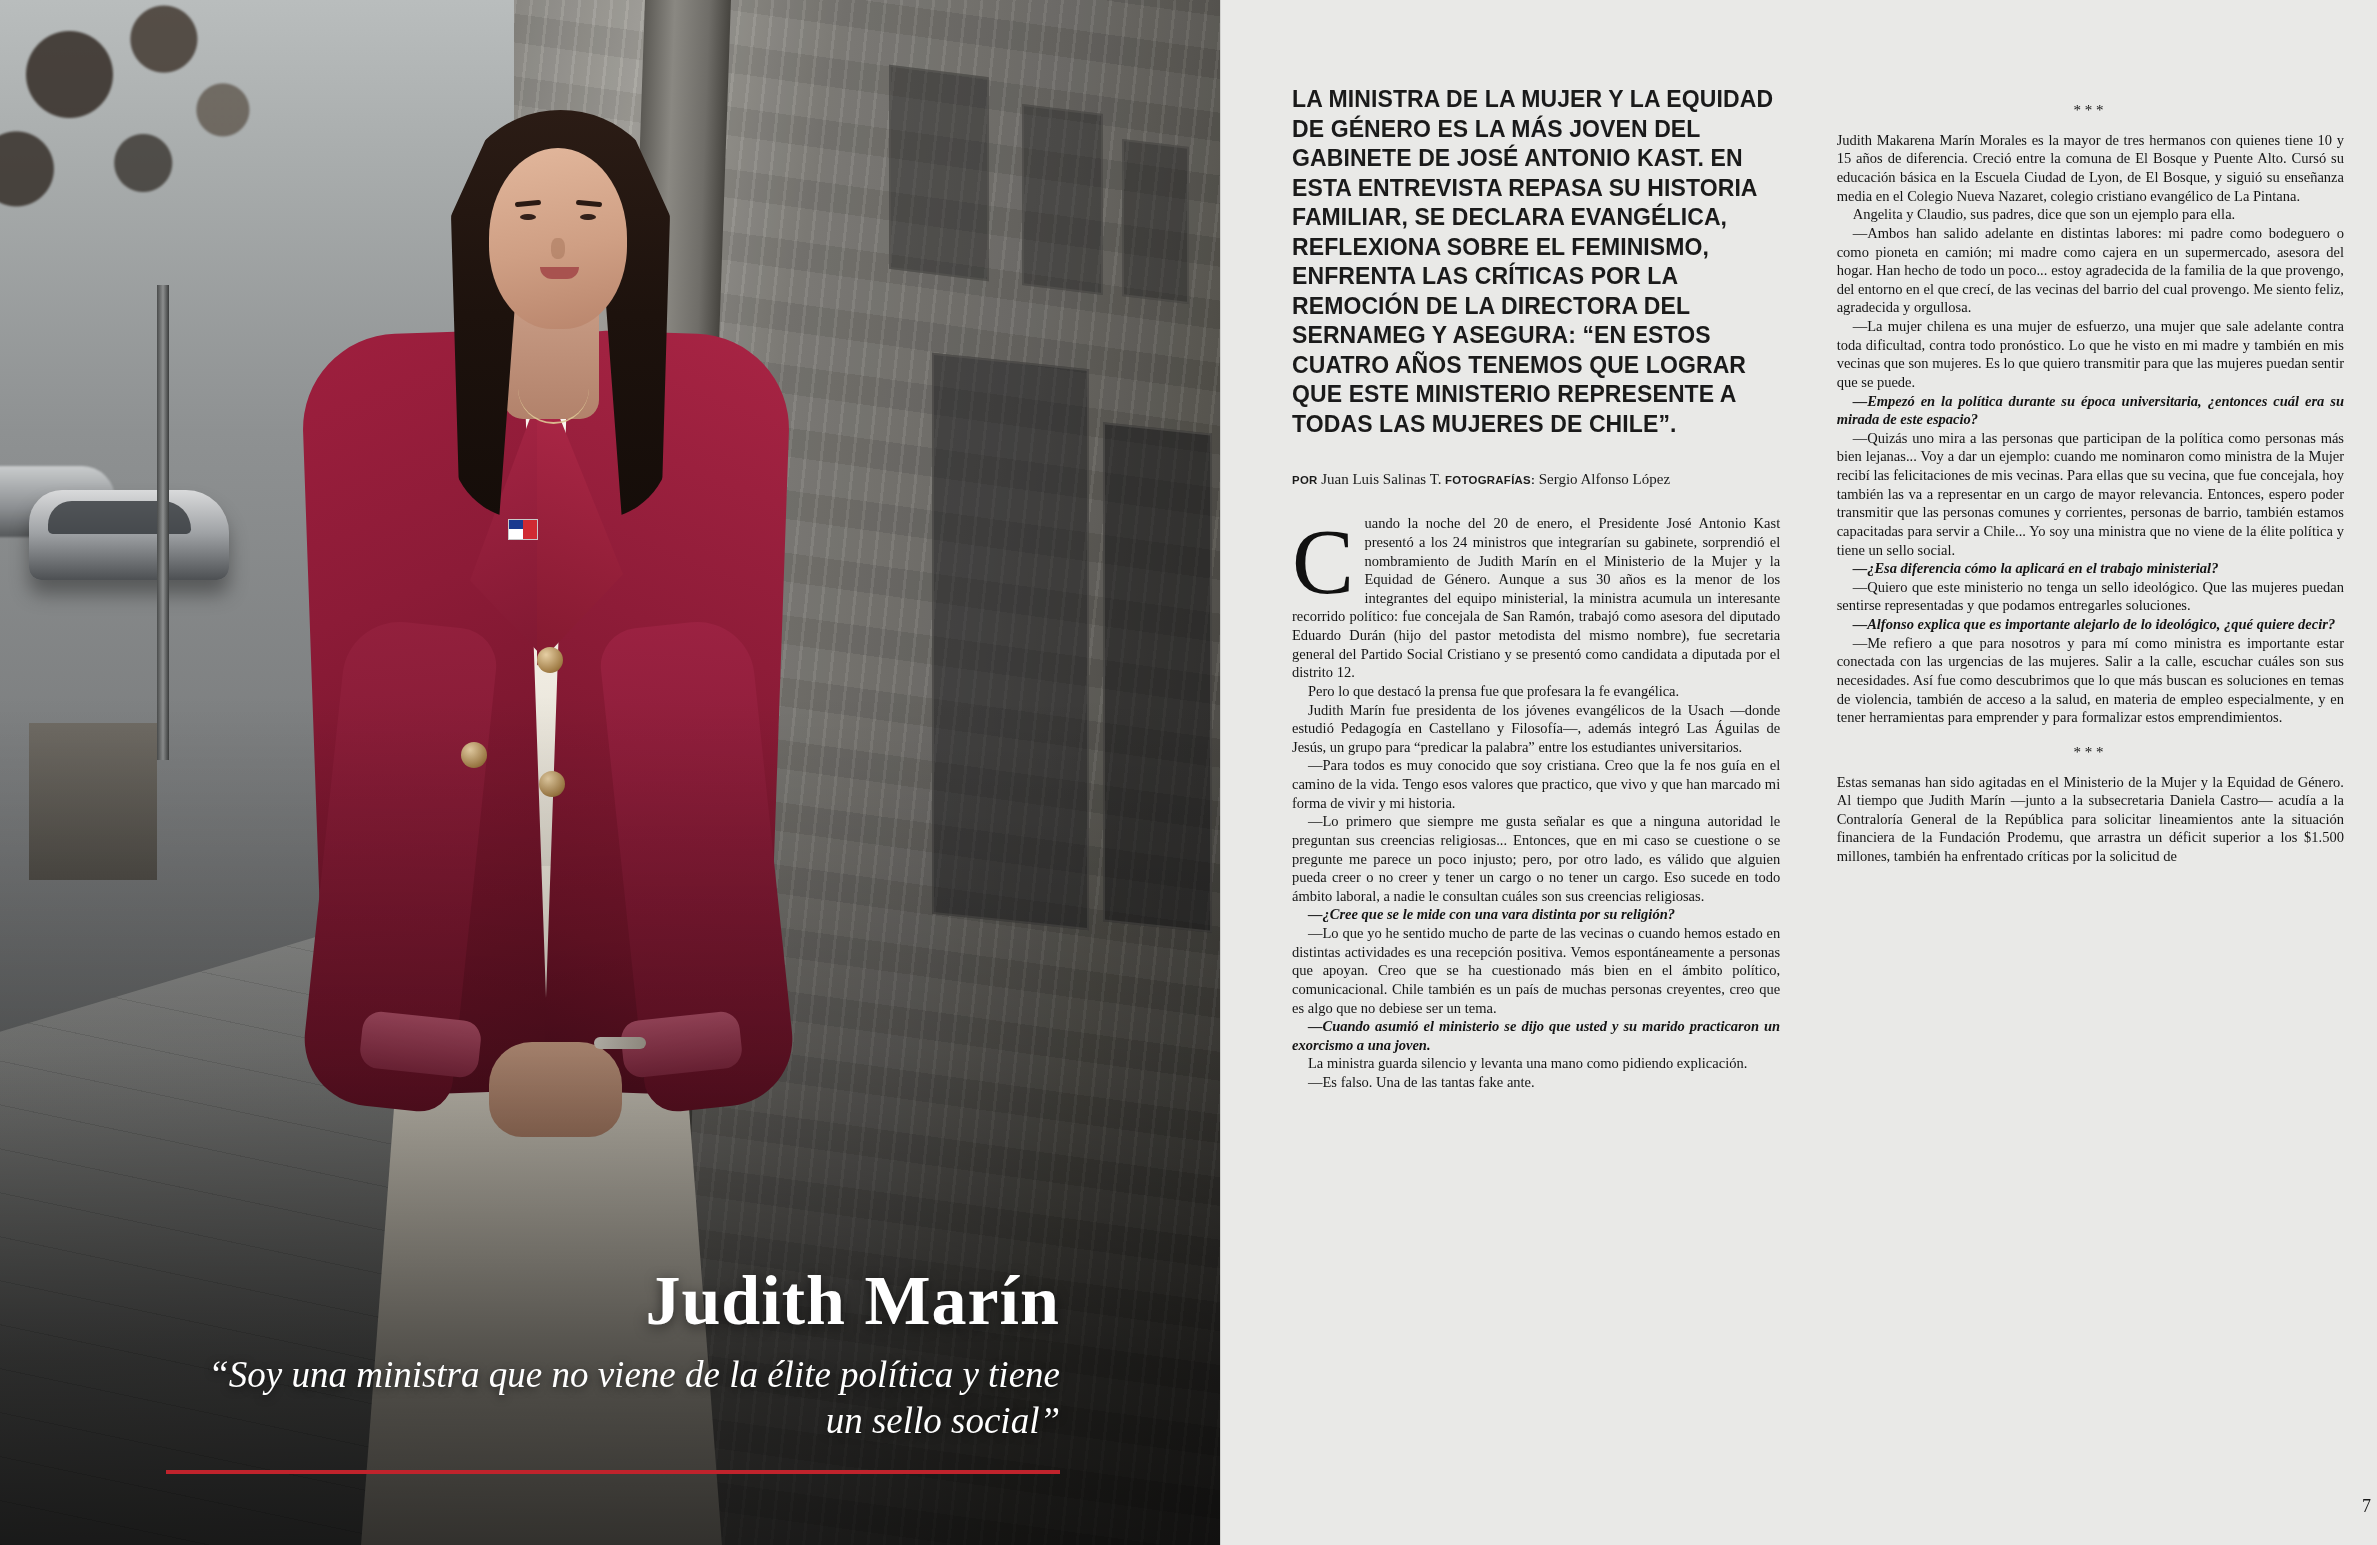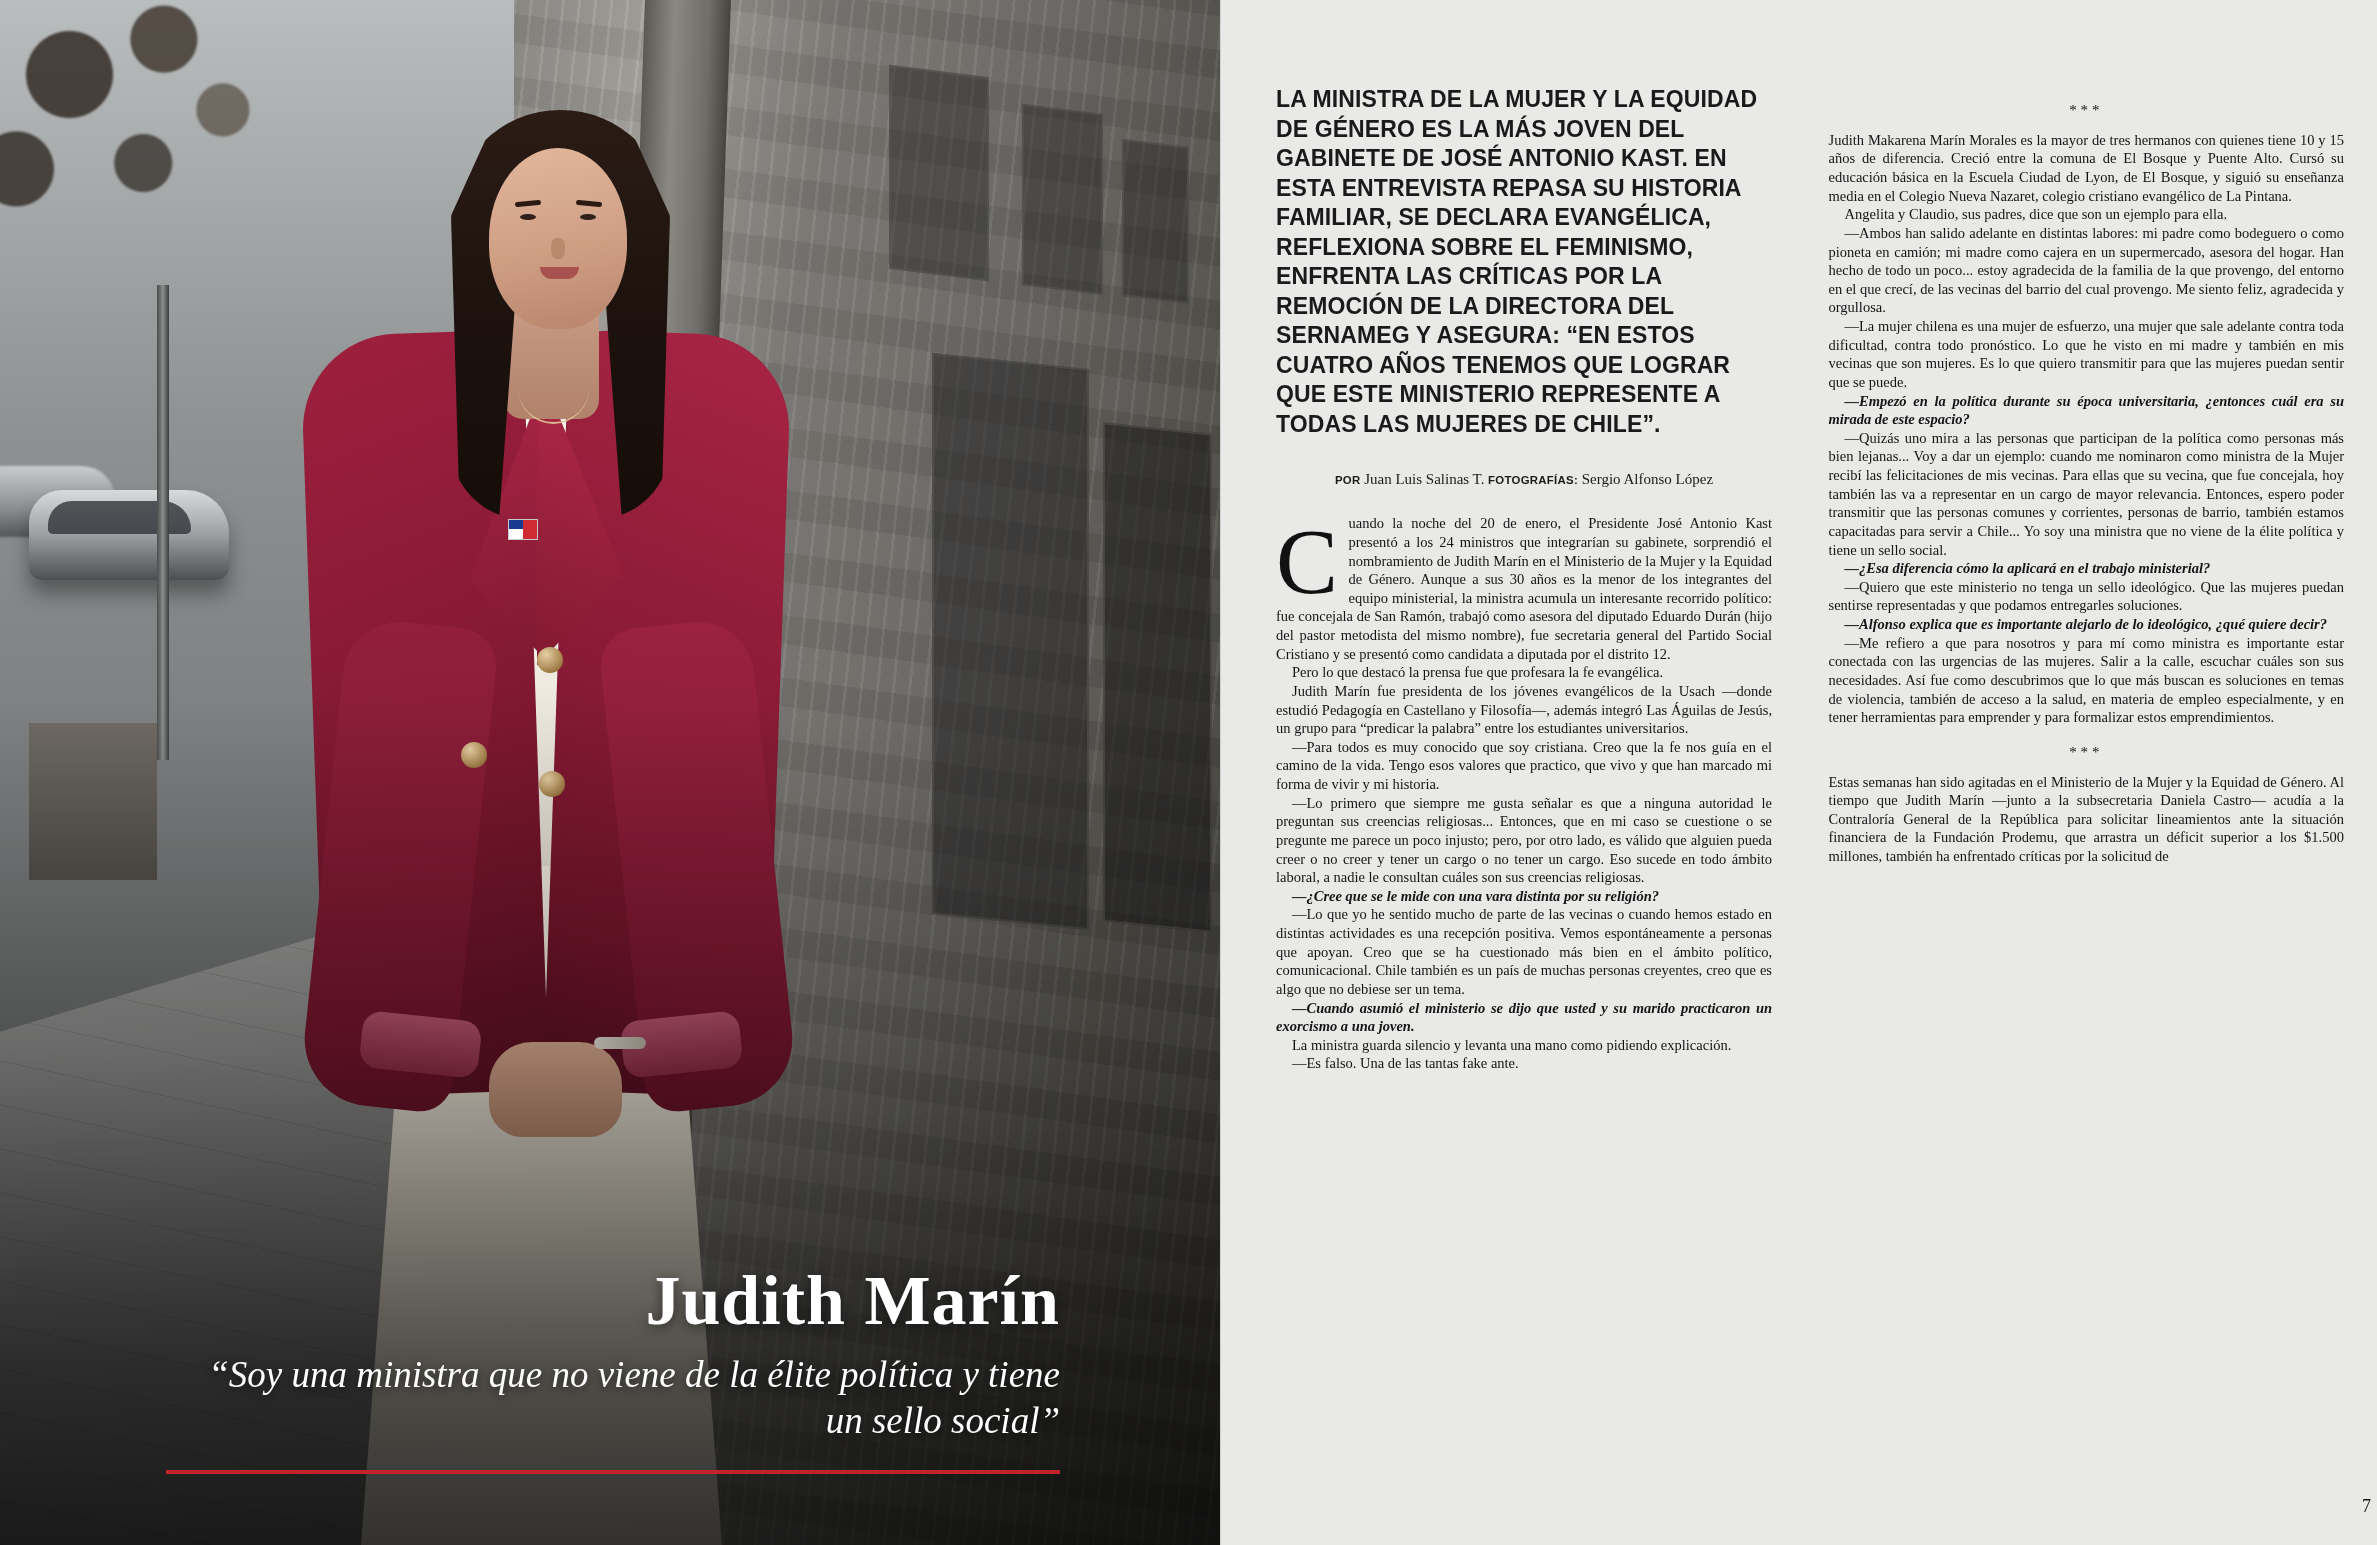--- a/index.html
+++ b/index.html
@@ -204,36 +204,36 @@
     font-size:37px; line-height:1.24; margin:0; text-shadow:0 1.9px 8.6px rgba(0,0,0,.55);
   }
   .caption-rule { margin:26px auto 0; width:100%; height:4.3px; background:#c0232c; }
 
   
   .text-page {
     width:1195px; height:1545px; position:relative;
     background:#e9e9e7;
     padding:85px 71px 57px 56px;
   }
-  .text-inner { display:flex; gap:16px; height:100%; }
+  .text-inner { display:flex; gap:16px; height:100%;margin-left:16px; }
   .col-left { width:527px; padding-right:30px; }
   .col-right { width:527px; padding-left:10.5px; }
 
   .standfirst {
     font-family:"Liberation Sans", sans-serif;
     font-weight:700;
     font-size:23px;
     line-height:1.285;
     letter-spacing:0.1px;
     color:#1a1a1a;
     margin:0 0 29.5px 0;
     text-transform:uppercase;
   }
   .byline {
-    font-size:14.3px; color:#1a1a1a; margin:0 0 25px 0; line-height:1.35;text-align:center;
+    font-size:14.3px; color:#1a1a1a; margin:0 0 25px 0; line-height:1.35;
   }
   .byline .lbl {
     font-family:"Liberation Sans", sans-serif; font-weight:700; font-size:11.4px; letter-spacing:0.3px;
   }
   .byline .nm { font-family:"Liberation Serif", serif; font-size:15px; }
 
   .body-text { font-size:14.5px; line-height:1.285; color:#141414; text-align:justify; hyphens:auto; }
   .body-text p { margin:0; text-indent:16px; }
   .body-text p.first { text-indent:0; }
   .body-text p.q { font-weight:700; font-style:italic; text-indent:16px; }

